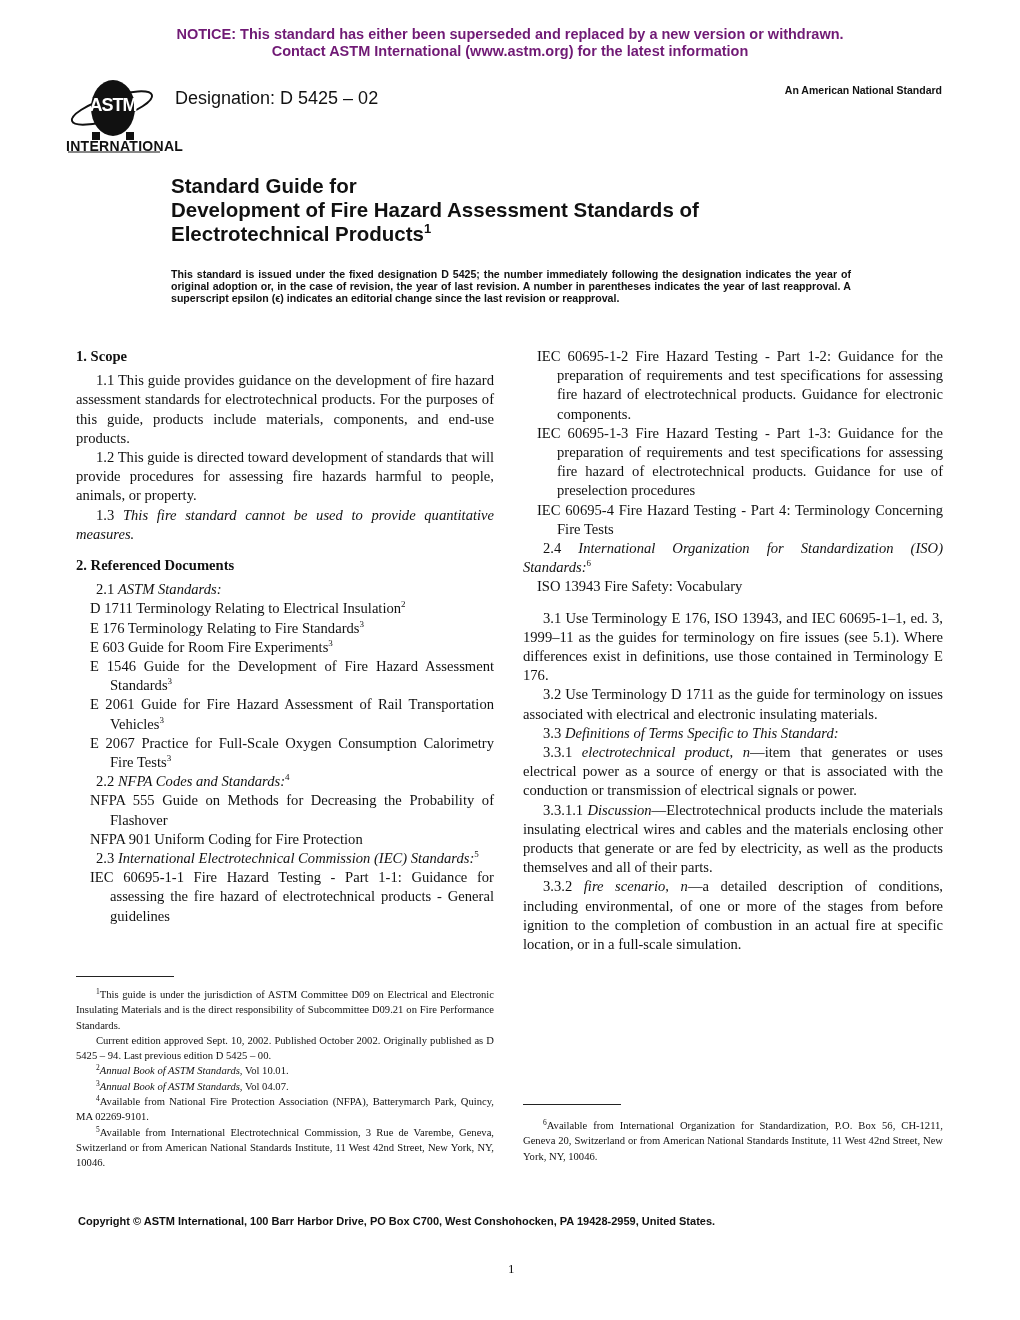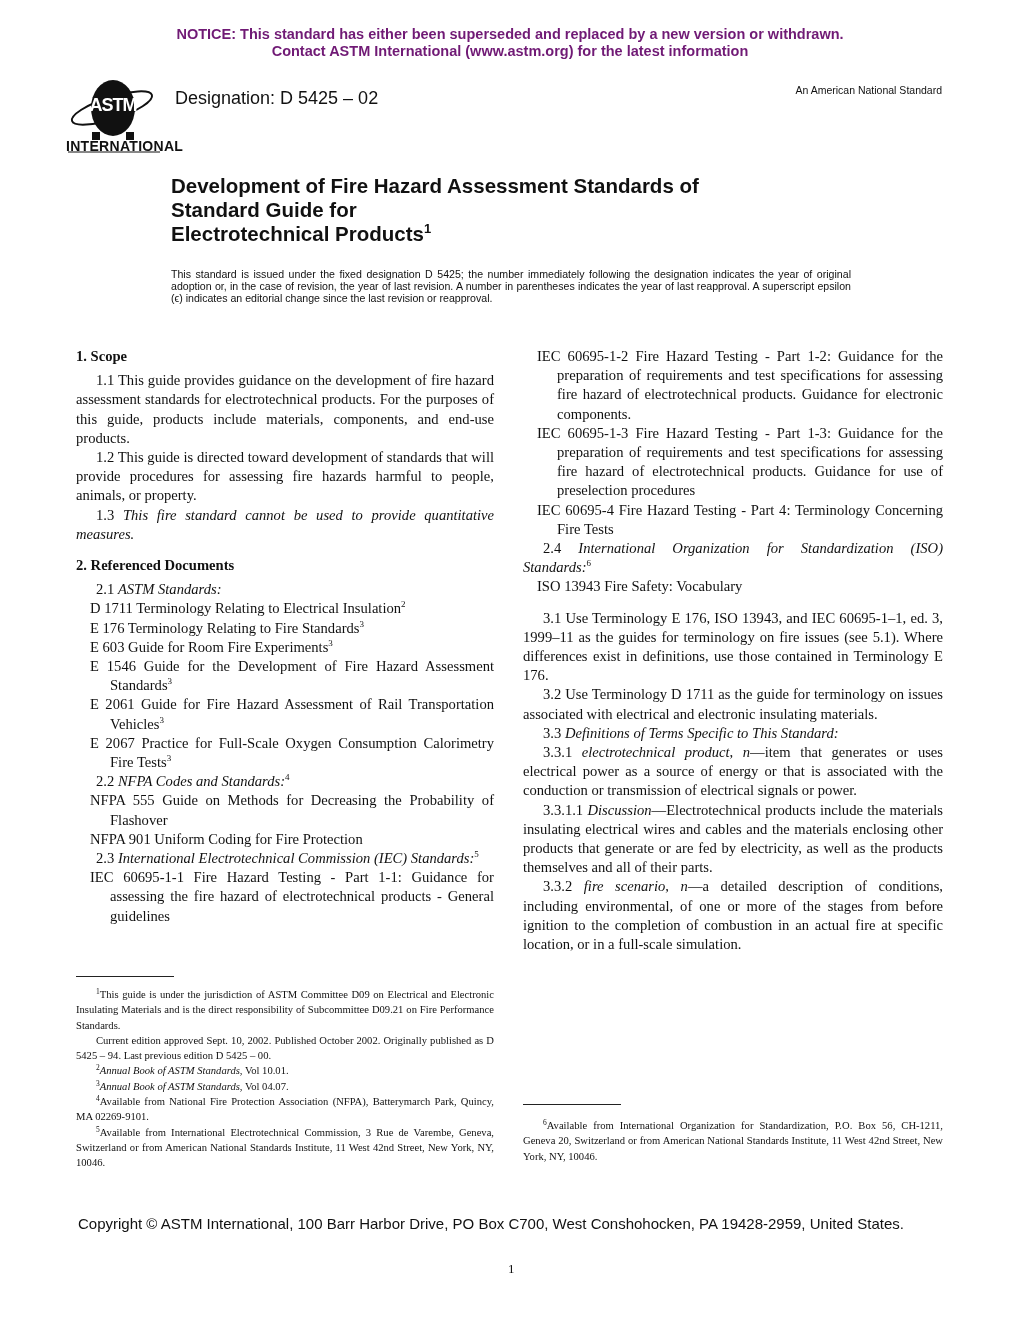--- a/index.html
+++ b/index.html
@@ -1,18 +1,18 @@
 <!DOCTYPE html>
 <html><head>
 <meta charset="utf-8">
 <style>
   html, body { margin: 0; padding: 0; background: #ffffff; }
   body { width: 1020px; height: 1320px; position: relative; overflow: hidden; color: #111; }
   .abs { position: absolute; }
-  .sans { font-family: "Liberation Sans", sans-serif; }
+  .sans { font-family: "Liberation Sans", sans-serif; font-weight: bold; }
   .serif { font-family: "Liberation Serif", serif; }
 
   .notice { left: 0; width: 1020px; top: 26px; text-align: center; color: #701a75; font-weight: bold; font-size: 14.5px; line-height: 17px; }
   .logo { left: 66px; top: 78px; width: 96px; height: 78px; }
   .designation { left: 175px; top: 88px; font-size: 18px; font-weight: 500; }
   .ans { right: 78px; top: 84px; font-size: 10.5px; }
 
   .title { left: 171px; top: 174px; font-size: 20.5px; font-weight: bold; line-height: 24px; }
   .title sup { font-size: 13px; vertical-align: 8px; line-height: 0; }
 
@@ -28,21 +28,21 @@
   .sub { text-indent: 20px; margin: 0; }
   .gap { height: 12px; }
   .it { font-style: italic; }
   sup.fn { font-size: 9px; vertical-align: 6px; line-height: 0; }
 
   .fnrule { width: 98px; height: 1px; background: #222; }
   .footnotes { font-size: 10.6px; line-height: 15.3px; }
   .footnotes p { margin: 0; text-indent: 20px; text-align: justify; }
   .footnotes sup { font-size: 7.5px; vertical-align: 4px; line-height: 0; }
 
-  .copyright { left: 78px; top: 1215px; font-size: 15px; }
+  .copyright { left: 78px; top: 1215px; font-size: 11px; }
   .pagenum { left: 508px; top: 1261px; font-size: 13px; }
 </style>
 </head>
 <body>
 
 <div class="abs notice sans">
   <div>NOTICE: This standard has either been superseded and replaced by a new version or withdrawn.</div>
   <div>Contact ASTM International (www.astm.org) for the latest information</div>
 </div>
 
@@ -55,22 +55,22 @@
     <rect x="60" y="54" width="8" height="8" fill="#111"></rect>
     <line x1="2" y1="74" x2="94" y2="74" stroke="#111" stroke-width="1"></line>
   </svg>
   <div class="abs sans" style="left:0;top:60px;width:96px;text-align:center;font-size:14px;font-weight:bold;letter-spacing:0.3px;">INTERNATIONAL</div>
 </div>
 
 <div class="abs designation sans">Designation: D 5425 – 02</div>
 <div class="abs ans sans">An American National Standard</div>
 
 <div class="abs title sans">
+  <div>Standard Guide for</div>
   <div>Development of Fire Hazard Assessment Standards of</div>
-  <div>Standard Guide for</div>
   <div><span>Electrotechnical Products</span><sup>1</sup></div>
 </div>
 
 <div class="abs preamble sans">This standard is issued under the fixed designation D 5425; the number immediately following the designation indicates the year of original adoption or, in the case of revision, the year of last revision. A number in parentheses indicates the year of last reapproval. A superscript epsilon (ϵ) indicates an editorial change since the last revision or reapproval.</div>
 
 <div class="abs col col-left serif">
   <div class="h">1.  Scope</div>
   <p class="p">1.1  This guide provides guidance on the development of fire hazard assessment standards for electrotechnical products. For the purposes of this guide, products include materials, components, and end-use products.</p>
   <p class="p">1.2  This guide is directed toward development of standards that will provide procedures for assessing fire hazards harmful to people, animals, or property.</p>
   <p class="p"><span>1.3 </span><span class="it">This fire standard cannot be used to provide quantitative measures.</span></p>

